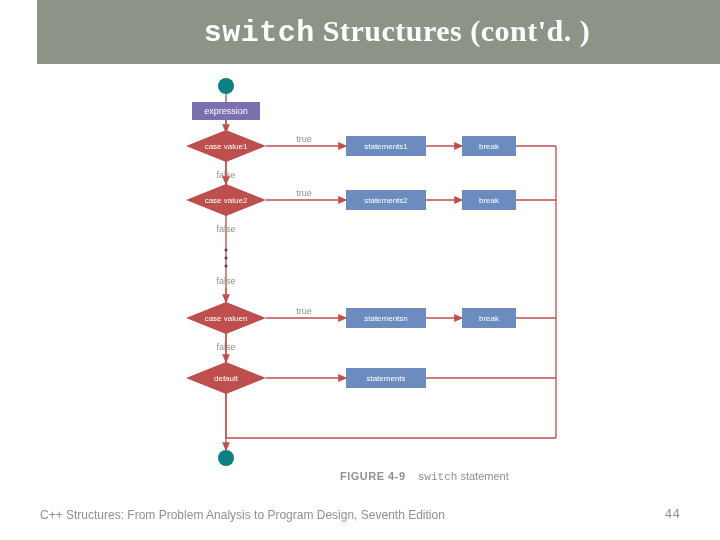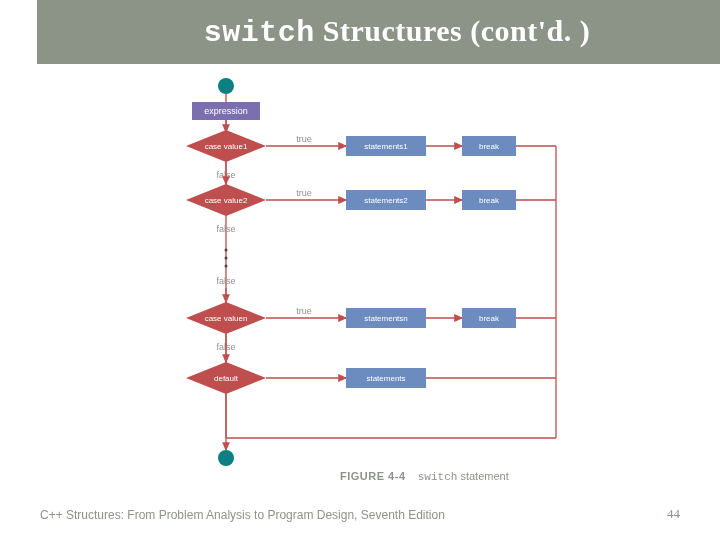--- a/index.html
+++ b/index.html
@@ -3,21 +3,21 @@
 <meta charset="utf-8">
 <style>
   * { margin: 0; padding: 0; box-sizing: border-box; }
   body { width: 720px; height: 540px; background: #fff; font-family: Arial, sans-serif; position: relative; overflow: hidden; }
   .header { width: 720px; height: 64px; background: #8c9488; display: flex; align-items: center; justify-content: center; margin-left: 37px; }
   .header h1 { color: #fff; font-family: Georgia, 'Times New Roman', serif; font-weight: bold; font-size: 30px; letter-spacing: 0.5px; }
   .header .mono { font-family: 'Courier New', monospace; font-weight: bold; }
   .diagram { position: absolute; top: 72px; left: 164px; width: 440px; height: 410px; }
   svg { width: 100%; height: 100%; }
   .footer { position: absolute; bottom: 18px; left: 40px; color: #8c9488; font-size: 12px; font-family: Arial, sans-serif; }
-  .pageno { position: absolute; bottom: 18px; right: 40px; color: #8c9488; font-size: 13px; font-family: Liberation Serif, serif; }
+  .pageno { position: absolute; bottom: 18px; right: 40px; color: #8c9488; font-size: 13px; font-family: Liberation Mono, monospace; }
   .caption { position: absolute; top: 470px; left: 340px; color: #8c9488; font-size: 11px; font-family: Arial, sans-serif; }
   .caption .figlabel { font-weight: bold; letter-spacing: 0.5px; }
   .caption .mono2 { font-family: 'Courier New', monospace; }
   text { font-family: Arial, sans-serif; }
 </style>
 </head>
 <body>
 
 <div class="header">
   <h1>
@@ -120,19 +120,19 @@
   <line x1="262" y1="306" x2="392" y2="306" stroke="#bf4e4e" stroke-width="1.3"></line>
 
   <line x1="62" y1="322" x2="62" y2="366" stroke="#bf4e4e" stroke-width="1.3"></line>
   <line x1="62" y1="366" x2="392" y2="366" stroke="#bf4e4e" stroke-width="1.3"></line>
   <line x1="62" y1="366" x2="62" y2="378" stroke="#bf4e4e" stroke-width="1.3" marker-end="url(#ah)"></line>
   <circle cx="62" cy="386" r="8" fill="#0b7f82"></circle>
 </svg>
 </div>
 
 <div class="caption">
-  <span class="figlabel">FIGURE 4-4</span>
+  <span class="figlabel">FIGURE 4-9</span>
   <span>&nbsp;&nbsp;</span>
   <span class="mono2">switch</span><span> statement</span>
 </div>
 
 <div class="footer">C++ Structures: From Problem Analysis to Program Design, Seventh Edition</div>
 <div class="pageno">44</div>
 
 </body></html>

